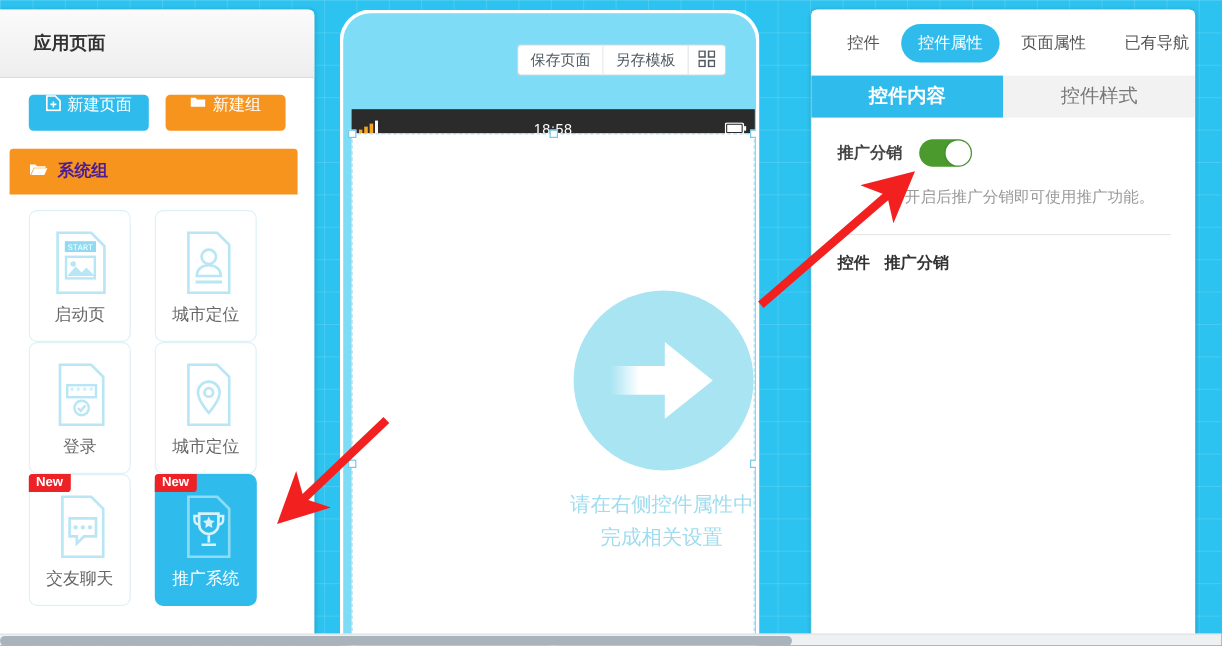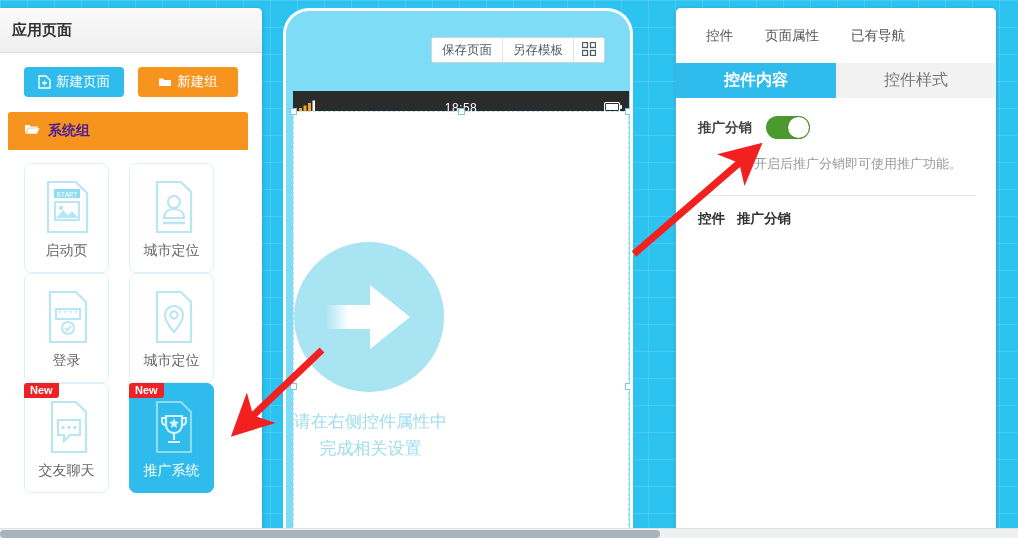--- a/index.html
+++ b/index.html
@@ -20,36 +20,36 @@
   
   #left-panel {
     position: absolute; left: 0; top: 8px;
     width: 262px; height: 522px;
     background: #fff;
     border-radius: 0 5px 0 0;
     box-shadow: 0 1px 4px rgba(0,0,0,0.22);
     overflow: hidden;
   }
   #left-title {
-    height: 45px;
+    height: 57px;
     background: linear-gradient(to bottom, #fbfbfb, #eeeeee);
     border-bottom: 1px solid #dcdcdc;
     display: flex; align-items: center;
-    padding-left: 12px;
+    padding-left: 28px;
     font-size: 15px; font-weight: bold; color: #333;
   }
   #left-buttons {
     display: flex; gap: 14px;
     padding: 14px 16px 10px 24px;
   }
   .lbtn {
     height: 30px; width: 100px;
     border: none; border-radius: 4px;
     color: #fff; font-size: 13.5px;
-    display: flex; align-items: center; justify-content: center;
+    display: flex; align-items: flex-start; justify-content: center;
     gap: 5px; cursor: pointer;
     font-family: inherit;
   }
   .lbtn.blue { background: #2fbbeb; }
   .lbtn.orange { background: #f7941e; }
   .lbtn svg { display: block; }
 
   #group-header {
     margin: 5px 14px 0 8px;
     height: 38px;
@@ -145,21 +145,21 @@
     width: 336px; height: 430px;
     background: #fff;
     border: 1px dashed rgba(120,200,235,0.55);
   }
   .handle {
     position: absolute; width: 7px; height: 7px;
     border: 1px solid #79c8e8; background: #fff;
   }
   #placeholder {
     position: absolute; left: 0; right: 0; top: 130px;
-    display: flex; flex-direction: column; align-items: flex-start;
+    display: flex; flex-direction: column; align-items: flex-end;
   }
   #ph-circle {
     width: 150px; height: 150px; border-radius: 50%;
     background: #a9e4f3;
     display: flex; align-items: center; justify-content: center;
   }
   #ph-text {
     margin-top: 16px; text-align: center;
     color: #9fdcee; font-size: 17px; line-height: 1.6;
   }
@@ -419,20 +419,21 @@
         <div>请在右侧控件属性中</div>
         <div>完成相关设置</div>
       </div>
     </div>
   </div>
 </div>
 
 <div id="right-panel">
   <div id="main-tabs">
     <div class="mtab">控件</div>
+    <div class="mtab active">控件属性</div>
     <div class="mtab">页面属性</div>
     <div class="mtab">已有导航</div>
   </div>
 
   <div id="sub-tabs">
     <div class="stab active">控件内容</div>
     <div class="stab">控件样式</div>
   </div>
 
   <div id="prop-row">

